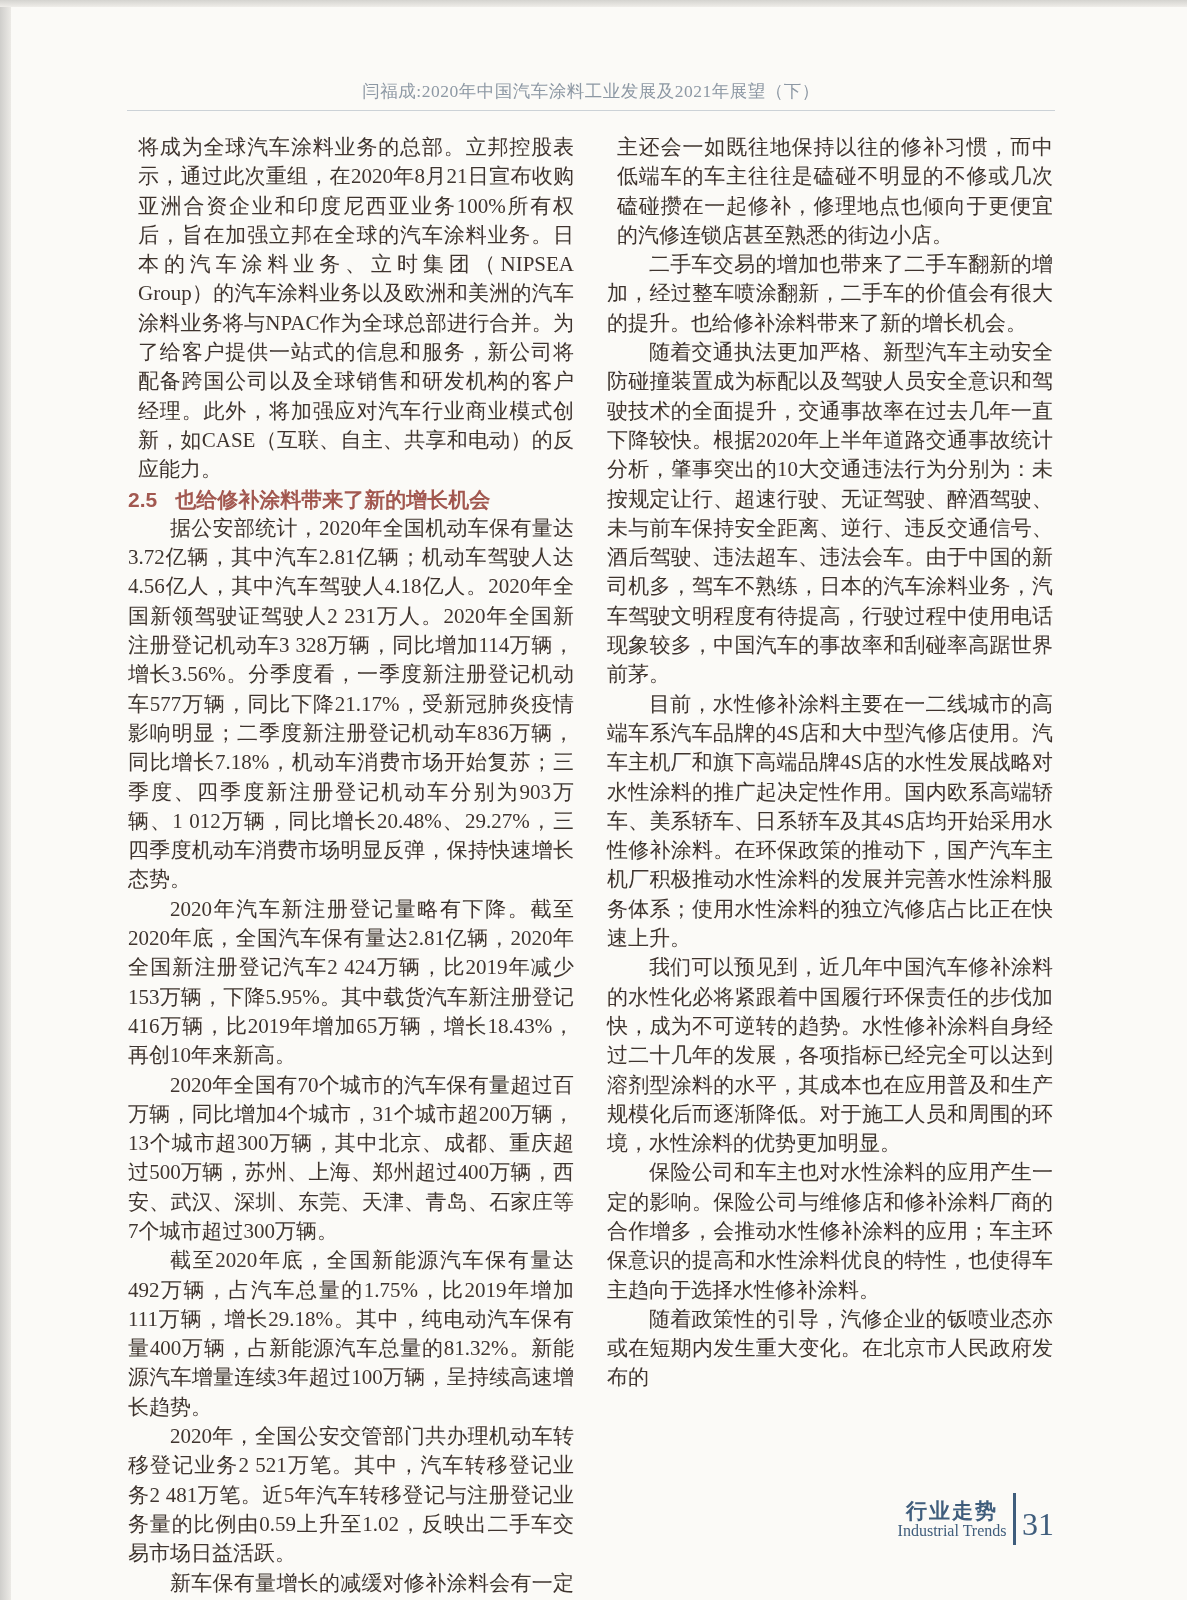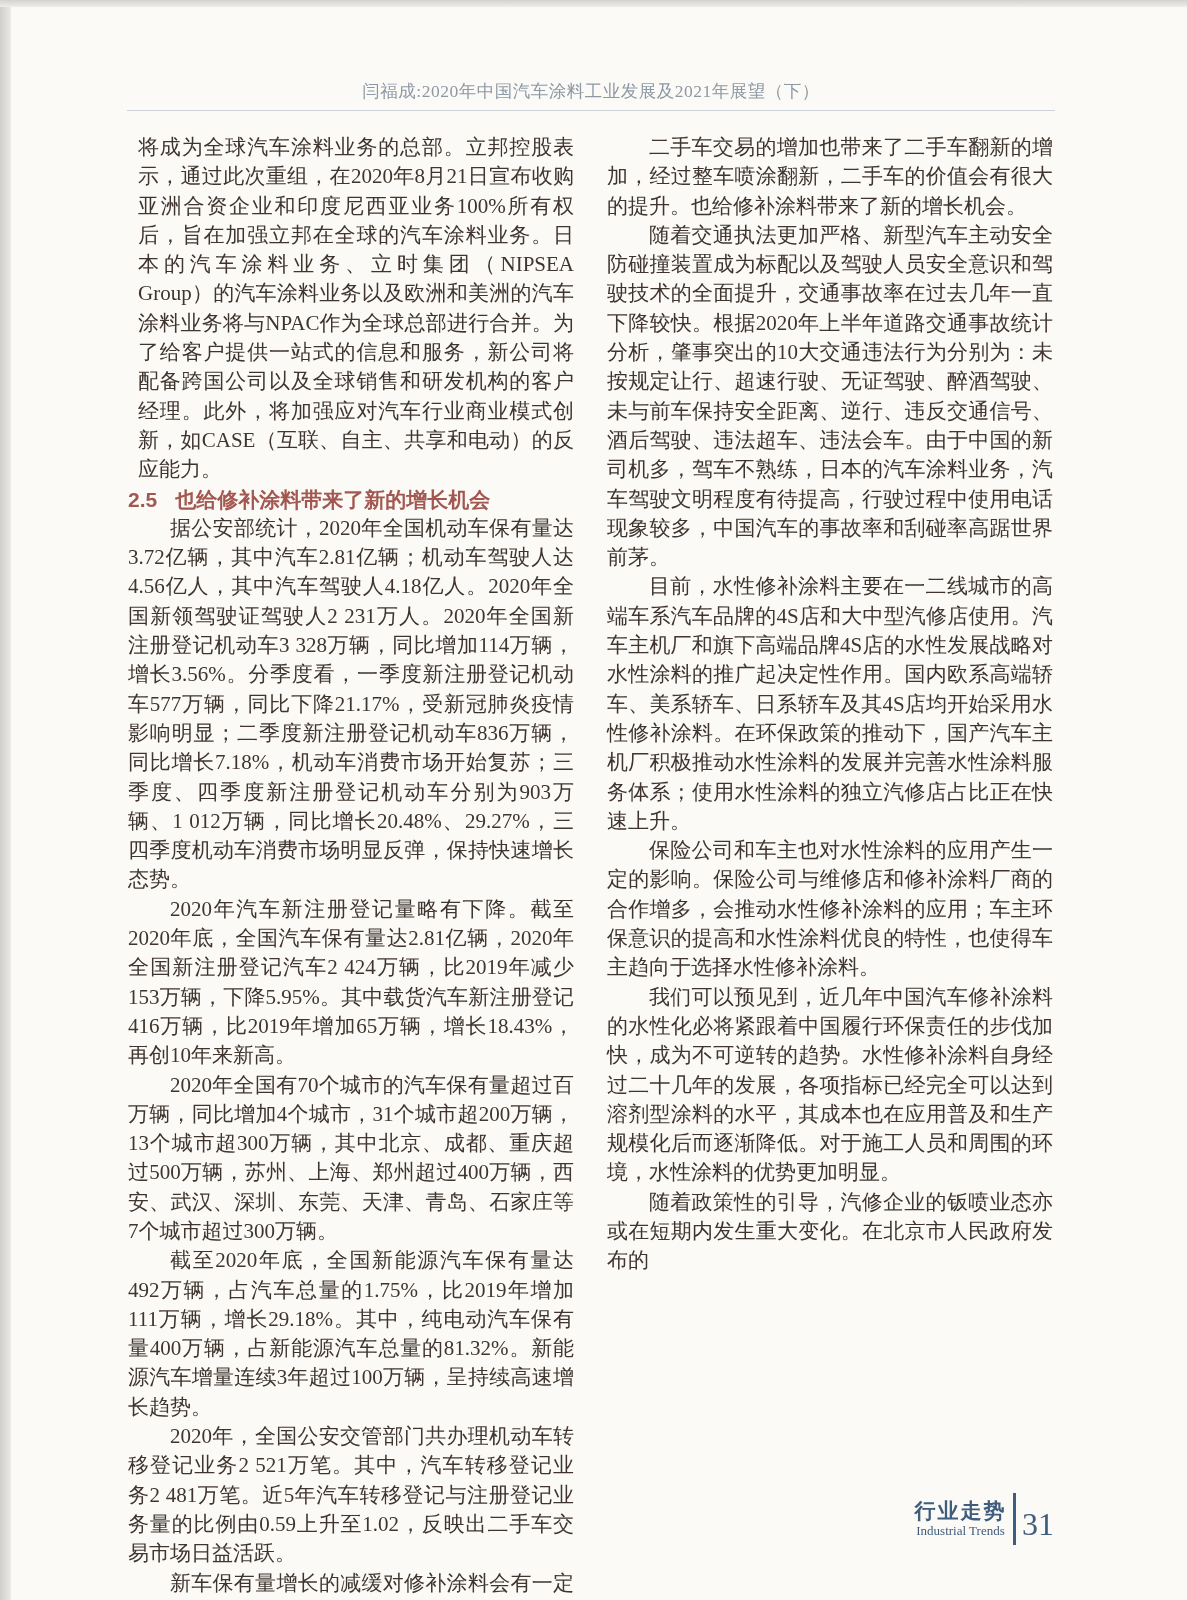--- a/index.html
+++ b/index.html
@@ -45,21 +45,21 @@
   .section-heading .num { margin-right:18px; }
   .footer {
     position:absolute; right:133px; bottom:55px;
     display:flex; align-items:center; gap:6px; color:#3f5d7c;
   }
   .footer-titles { text-align:center; }
   .footer-title-cn {
     font-family:"Liberation Sans","DejaVu Sans",sans-serif;
     font-weight:bold; font-size:21px; letter-spacing:2px; line-height:24px;
   }
-  .footer-title-en { font-size:13px; line-height:16px; }
+  .footer-title-en { font-size:16px; line-height:16px; }
   .footer-bar { width:3.5px; height:52px; background:#3f5d7c; }
   .footer-page { font-size:32px; padding-top:10px; }
 </style>
 </head>
 <body>
 
 <div class="edge-left"></div>
 <div class="edge-top"></div>
 
 <div class="running-header">闫福成:2020年中国汽车涂料工业发展及2021年展望（下）</div>
@@ -73,25 +73,26 @@
       <span>也给修补涂料带来了新的增长机会</span>
     </div>
     <p>据公安部统计，2020年全国机动车保有量达3.72亿辆，其中汽车2.81亿辆；机动车驾驶人达4.56亿人，其中汽车驾驶人4.18亿人。2020年全国新领驾驶证驾驶人2 231万人。2020年全国新注册登记机动车3 328万辆，同比增加114万辆，增长3.56%。分季度看，一季度新注册登记机动车577万辆，同比下降21.17%，受新冠肺炎疫情影响明显；二季度新注册登记机动车836万辆，同比增长7.18%，机动车消费市场开始复苏；三季度、四季度新注册登记机动车分别为903万辆、1 012万辆，同比增长20.48%、29.27%，三四季度机动车消费市场明显反弹，保持快速增长态势。</p>
     <p>2020年汽车新注册登记量略有下降。截至2020年底，全国汽车保有量达2.81亿辆，2020年全国新注册登记汽车2 424万辆，比2019年减少153万辆，下降5.95%。其中载货汽车新注册登记416万辆，比2019年增加65万辆，增长18.43%，再创10年来新高。</p>
     <p>2020年全国有70个城市的汽车保有量超过百万辆，同比增加4个城市，31个城市超200万辆，13个城市超300万辆，其中北京、成都、重庆超过500万辆，苏州、上海、郑州超过400万辆，西安、武汉、深圳、东莞、天津、青岛、石家庄等7个城市超过300万辆。</p>
     <p>截至2020年底，全国新能源汽车保有量达492万辆，占汽车总量的1.75%，比2019年增加111万辆，增长29.18%。其中，纯电动汽车保有量400万辆，占新能源汽车总量的81.32%。新能源汽车增量连续3年超过100万辆，呈持续高速增长趋势。</p>
     <p>2020年，全国公安交管部门共办理机动车转移登记业务2 521万笔。其中，汽车转移登记业务2 481万笔。近5年汽车转移登记与注册登记业务量的比例由0.59上升至1.02，反映出二手车交易市场日益活跃。</p>
     <p>新车保有量增长的减缓对修补涂料会有一定影响，因为车主对刚刚购买一到两年的新车往往更加在意，即使有轻微的磕碰也会及时修补。并且在保修期内，车主也倾向于在4S店修理。但随着车龄的增长，特别是5年以上车龄的旧车，仅有高端车和豪华车的车</p>
   </div>
   <div class="col">
+    <p class="no-indent">主还会一如既往地保持以往的修补习惯，而中低端车的车主往往是磕碰不明显的不修或几次磕碰攒在一起修补，修理地点也倾向于更便宜的汽修连锁店甚至熟悉的街边小店。</p>
     <p>二手车交易的增加也带来了二手车翻新的增加，经过整车喷涂翻新，二手车的价值会有很大的提升。也给修补涂料带来了新的增长机会。</p>
     <p>随着交通执法更加严格、新型汽车主动安全防碰撞装置成为标配以及驾驶人员安全意识和驾驶技术的全面提升，交通事故率在过去几年一直下降较快。根据2020年上半年道路交通事故统计分析，肇事突出的10大交通违法行为分别为：未按规定让行、超速行驶、无证驾驶、醉酒驾驶、未与前车保持安全距离、逆行、违反交通信号、酒后驾驶、违法超车、违法会车。由于中国的新司机多，驾车不熟练，日本的汽车涂料业务，汽车驾驶文明程度有待提高，行驶过程中使用电话现象较多，中国汽车的事故率和刮碰率高踞世界前茅。</p>
     <p>目前，水性修补涂料主要在一二线城市的高端车系汽车品牌的4S店和大中型汽修店使用。汽车主机厂和旗下高端品牌4S店的水性发展战略对水性涂料的推广起决定性作用。国内欧系高端轿车、美系轿车、日系轿车及其4S店均开始采用水性修补涂料。在环保政策的推动下，国产汽车主机厂积极推动水性涂料的发展并完善水性涂料服务体系；使用水性涂料的独立汽修店占比正在快速上升。</p>
+    <p>我们可以预见到，近几年中国汽车修补涂料的水性化必将紧跟着中国履行环保责任的步伐加快，成为不可逆转的趋势。水性修补涂料自身经过二十几年的发展，各项指标已经完全可以达到溶剂型涂料的水平，其成本也在应用普及和生产规模化后而逐渐降低。对于施工人员和周围的环境，水性涂料的优势更加明显。</p>
     <p>保险公司和车主也对水性涂料的应用产生一定的影响。保险公司与维修店和修补涂料厂商的合作增多，会推动水性修补涂料的应用；车主环保意识的提高和水性涂料优良的特性，也使得车主趋向于选择水性修补涂料。</p>
-    <p>我们可以预见到，近几年中国汽车修补涂料的水性化必将紧跟着中国履行环保责任的步伐加快，成为不可逆转的趋势。水性修补涂料自身经过二十几年的发展，各项指标已经完全可以达到溶剂型涂料的水平，其成本也在应用普及和生产规模化后而逐渐降低。对于施工人员和周围的环境，水性涂料的优势更加明显。</p>
     <p>随着政策性的引导，汽修企业的钣喷业态亦或在短期内发生重大变化。在北京市人民政府发布的</p>
   </div>
 </div>
 
 <div class="footer">
   <div class="footer-titles">
     <div class="footer-title-cn">行业走势</div>
     <div class="footer-title-en">Industrial Trends</div>
   </div>
   <div class="footer-bar"></div>

